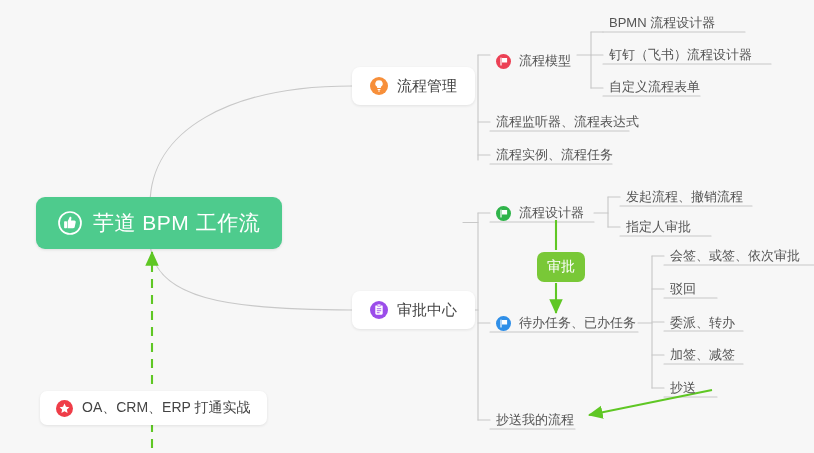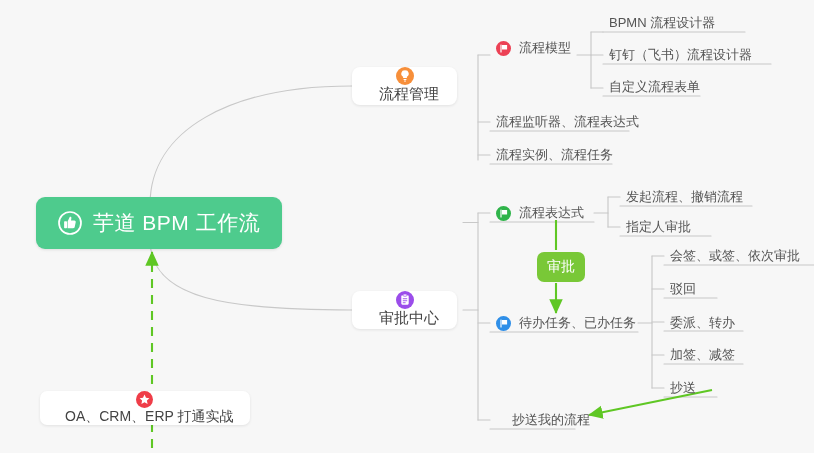--- a/index.html
+++ b/index.html
@@ -47,21 +47,20 @@
 
   
   .card {
     background: #ffffff;
     border-radius: 7px;
     padding: 0 16px;
     height: 34px;
     color: #444444;
     font-size: 14px;
     box-shadow: 0 1px 3px rgba(0,0,0,0.09);
-    flex-direction: column;
   }
   .card .label { margin-left: 9px; }
   .card.big {
     height: 38px;
     font-size: 15px;
     border-radius: 8px;
     padding: 0 18px;
   }
 
   
@@ -180,21 +179,21 @@
       <svg width="18" height="18" viewBox="0 0 18 18">
         <circle cx="9" cy="9" r="9" fill="#f78f3a"></circle>
         <path fill="#ffffff" d="M9 3.4 A3.4 3.4 0 0 0 7.1 9.8 L7.1 11.1 L10.9 11.1 L10.9 9.8 A3.4 3.4 0 0 0 9 3.4 Z"></path>
         <rect x="7.5" y="11.9" width="3" height="1.1" rx="0.5" fill="#ffffff"></rect>
         <rect x="8.0" y="13.5" width="2" height="1.1" rx="0.5" fill="#ffffff"></rect>
       </svg>
     </span>
     <span class="label">流程管理</span>
   </div>
 
-  <div class="node leaf with-icon" style="left:492px; top:35px;">
+  <div class="node leaf with-icon" style="left:492px; top:48px;">
     <span class="icon">
       <svg width="15" height="15" viewBox="0 0 15 15">
         <circle cx="7.5" cy="7.5" r="7.5" fill="#ec4155"></circle>
         <rect x="4.4" y="3.6" width="1.2" height="7.8" rx="0.5" fill="#ffffff"></rect>
         <path fill="#ffffff" d="M6.0 4.0 L11.1 4.0 L11.1 8.5 L6.0 8.5 Z"></path>
       </svg>
     </span>
     <span class="label">流程模型</span>
   </div>
 
@@ -233,35 +232,35 @@
   </div>
 
   <div class="node leaf with-icon" style="left:492px; top:200px;">
     <span class="icon">
       <svg width="15" height="15" viewBox="0 0 15 15">
         <circle cx="7.5" cy="7.5" r="7.5" fill="#2fb44a"></circle>
         <rect x="4.4" y="3.6" width="1.2" height="7.8" rx="0.5" fill="#ffffff"></rect>
         <path fill="#ffffff" d="M6.0 4.0 L11.1 4.0 L11.1 8.5 L6.0 8.5 Z"></path>
       </svg>
     </span>
-    <span class="label">流程表达式</span>
+    <span class="label">流程设计器</span>
   </div>
 
   <div class="node leaf with-icon" style="left:492px; top:310px;">
     <span class="icon">
       <svg width="15" height="15" viewBox="0 0 15 15">
         <circle cx="7.5" cy="7.5" r="7.5" fill="#2f8fe8"></circle>
         <rect x="4.4" y="3.6" width="1.2" height="7.8" rx="0.5" fill="#ffffff"></rect>
         <path fill="#ffffff" d="M6.0 4.0 L11.1 4.0 L11.1 8.5 L6.0 8.5 Z"></path>
       </svg>
     </span>
     <span class="label">待办任务、已办任务</span>
   </div>
 
-  <div class="node leaf" style="left:508px; top:407px;">
+  <div class="node leaf" style="left:492px; top:407px;">
     <span class="label">抄送我的流程</span>
   </div>
 
   <div class="node leaf" style="left:622px; top:184px;">
     <span class="label">发起流程、撤销流程</span>
   </div>
 
   <div class="node leaf" style="left:622px; top:214px;">
     <span class="label">指定人审批</span>
   </div>

